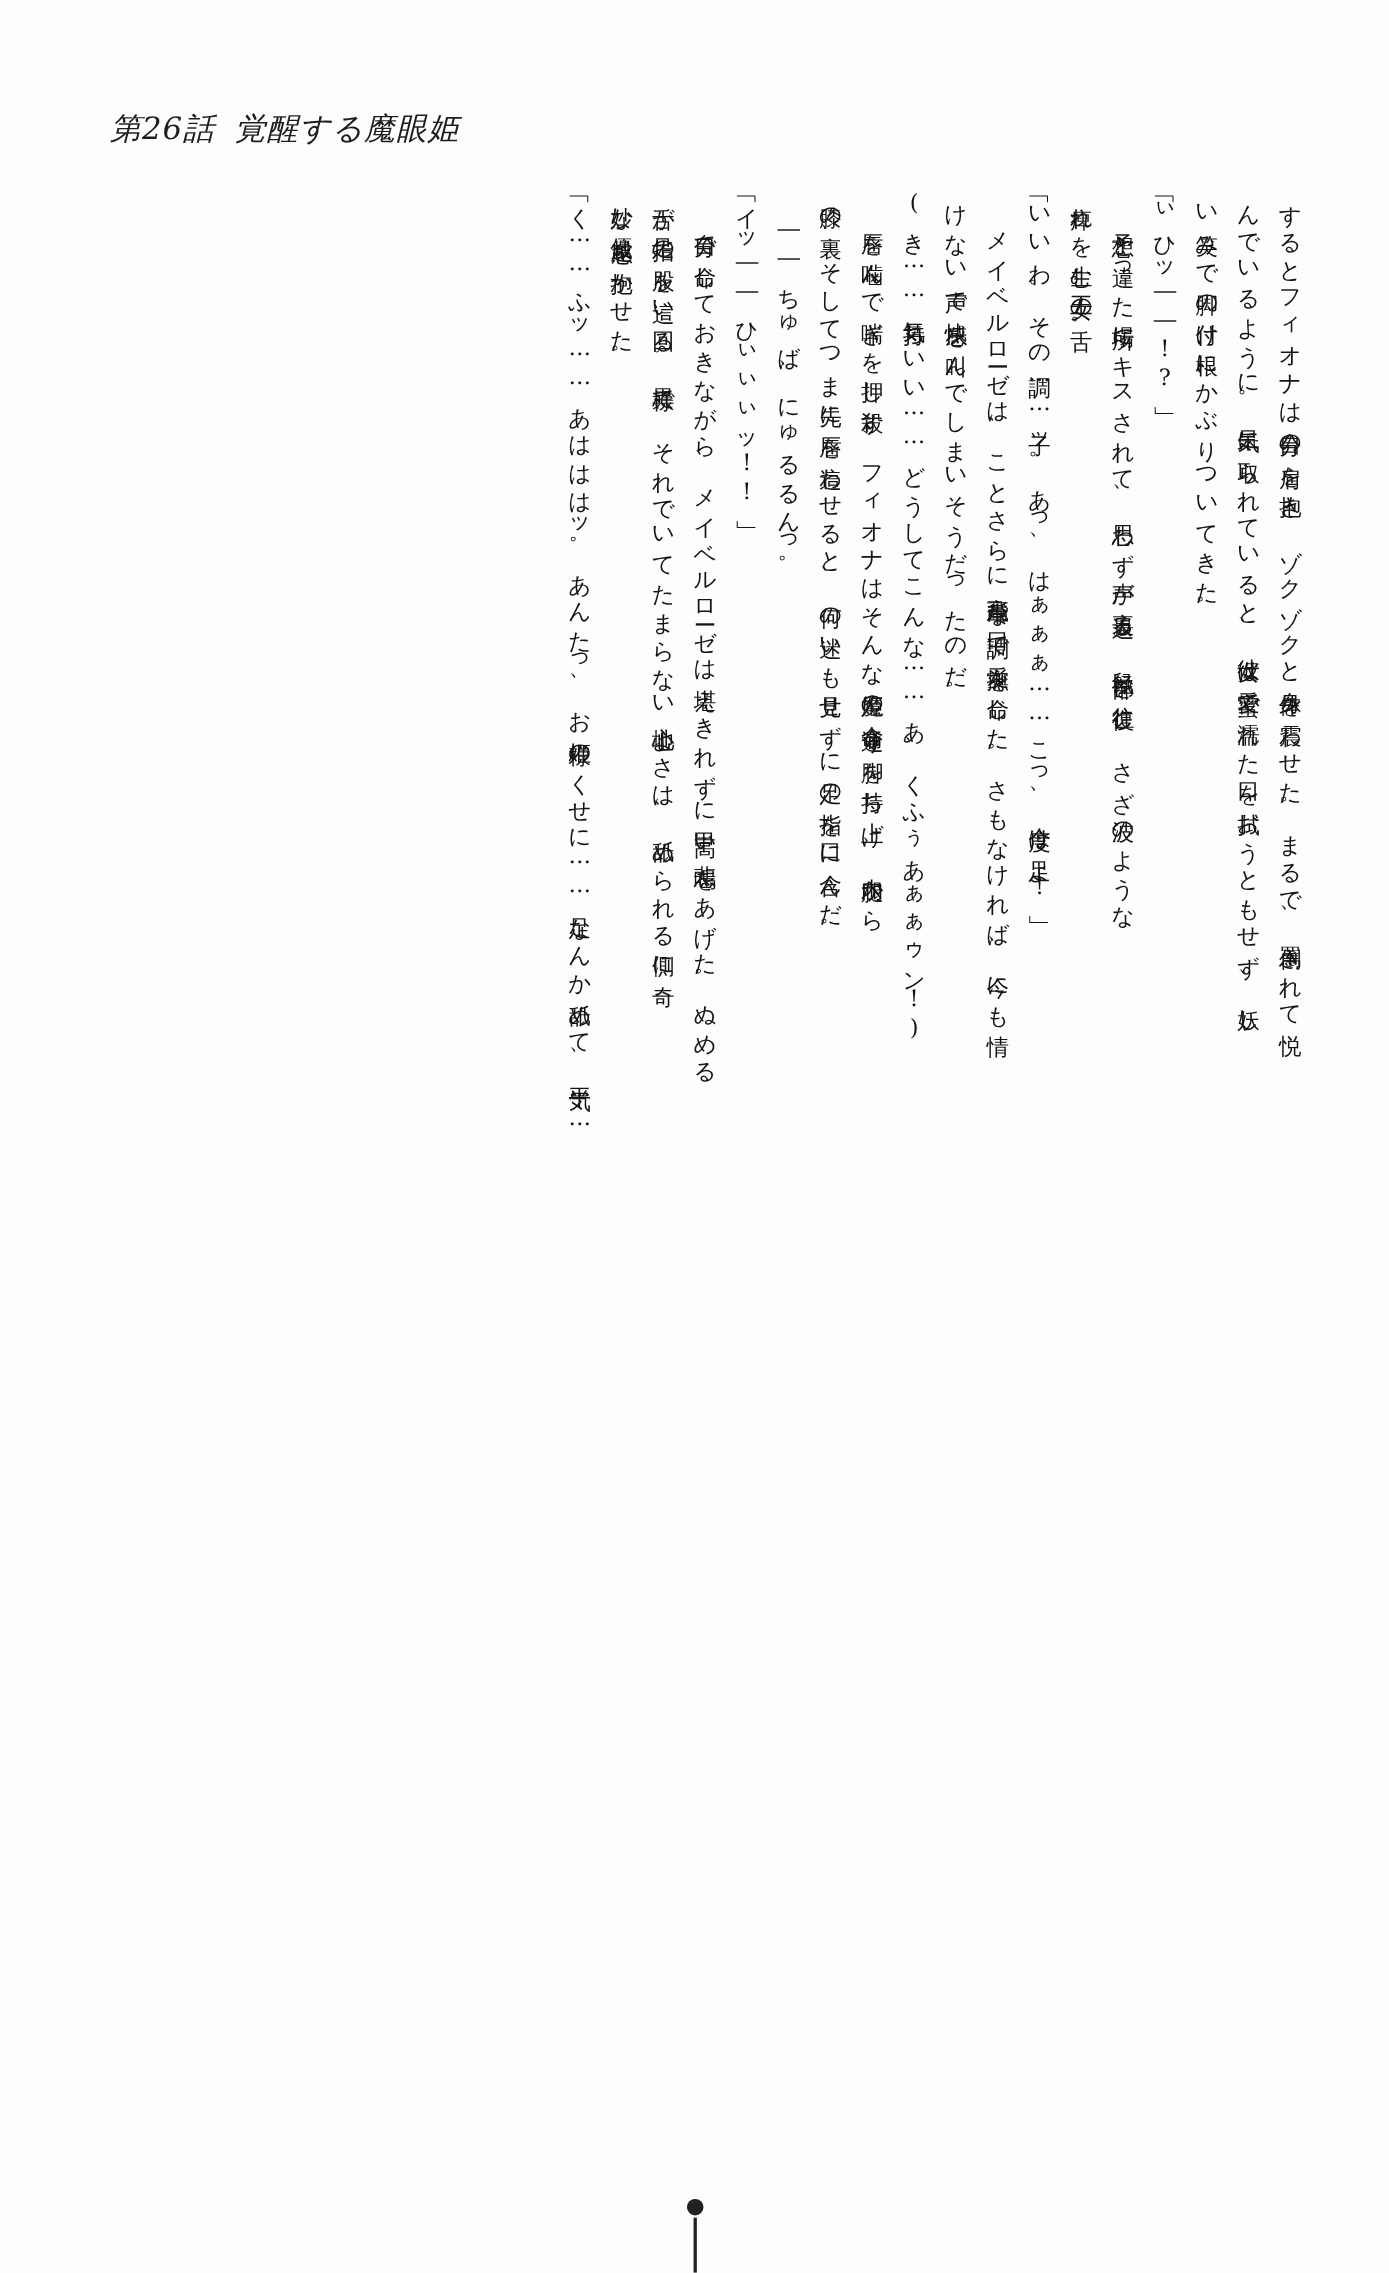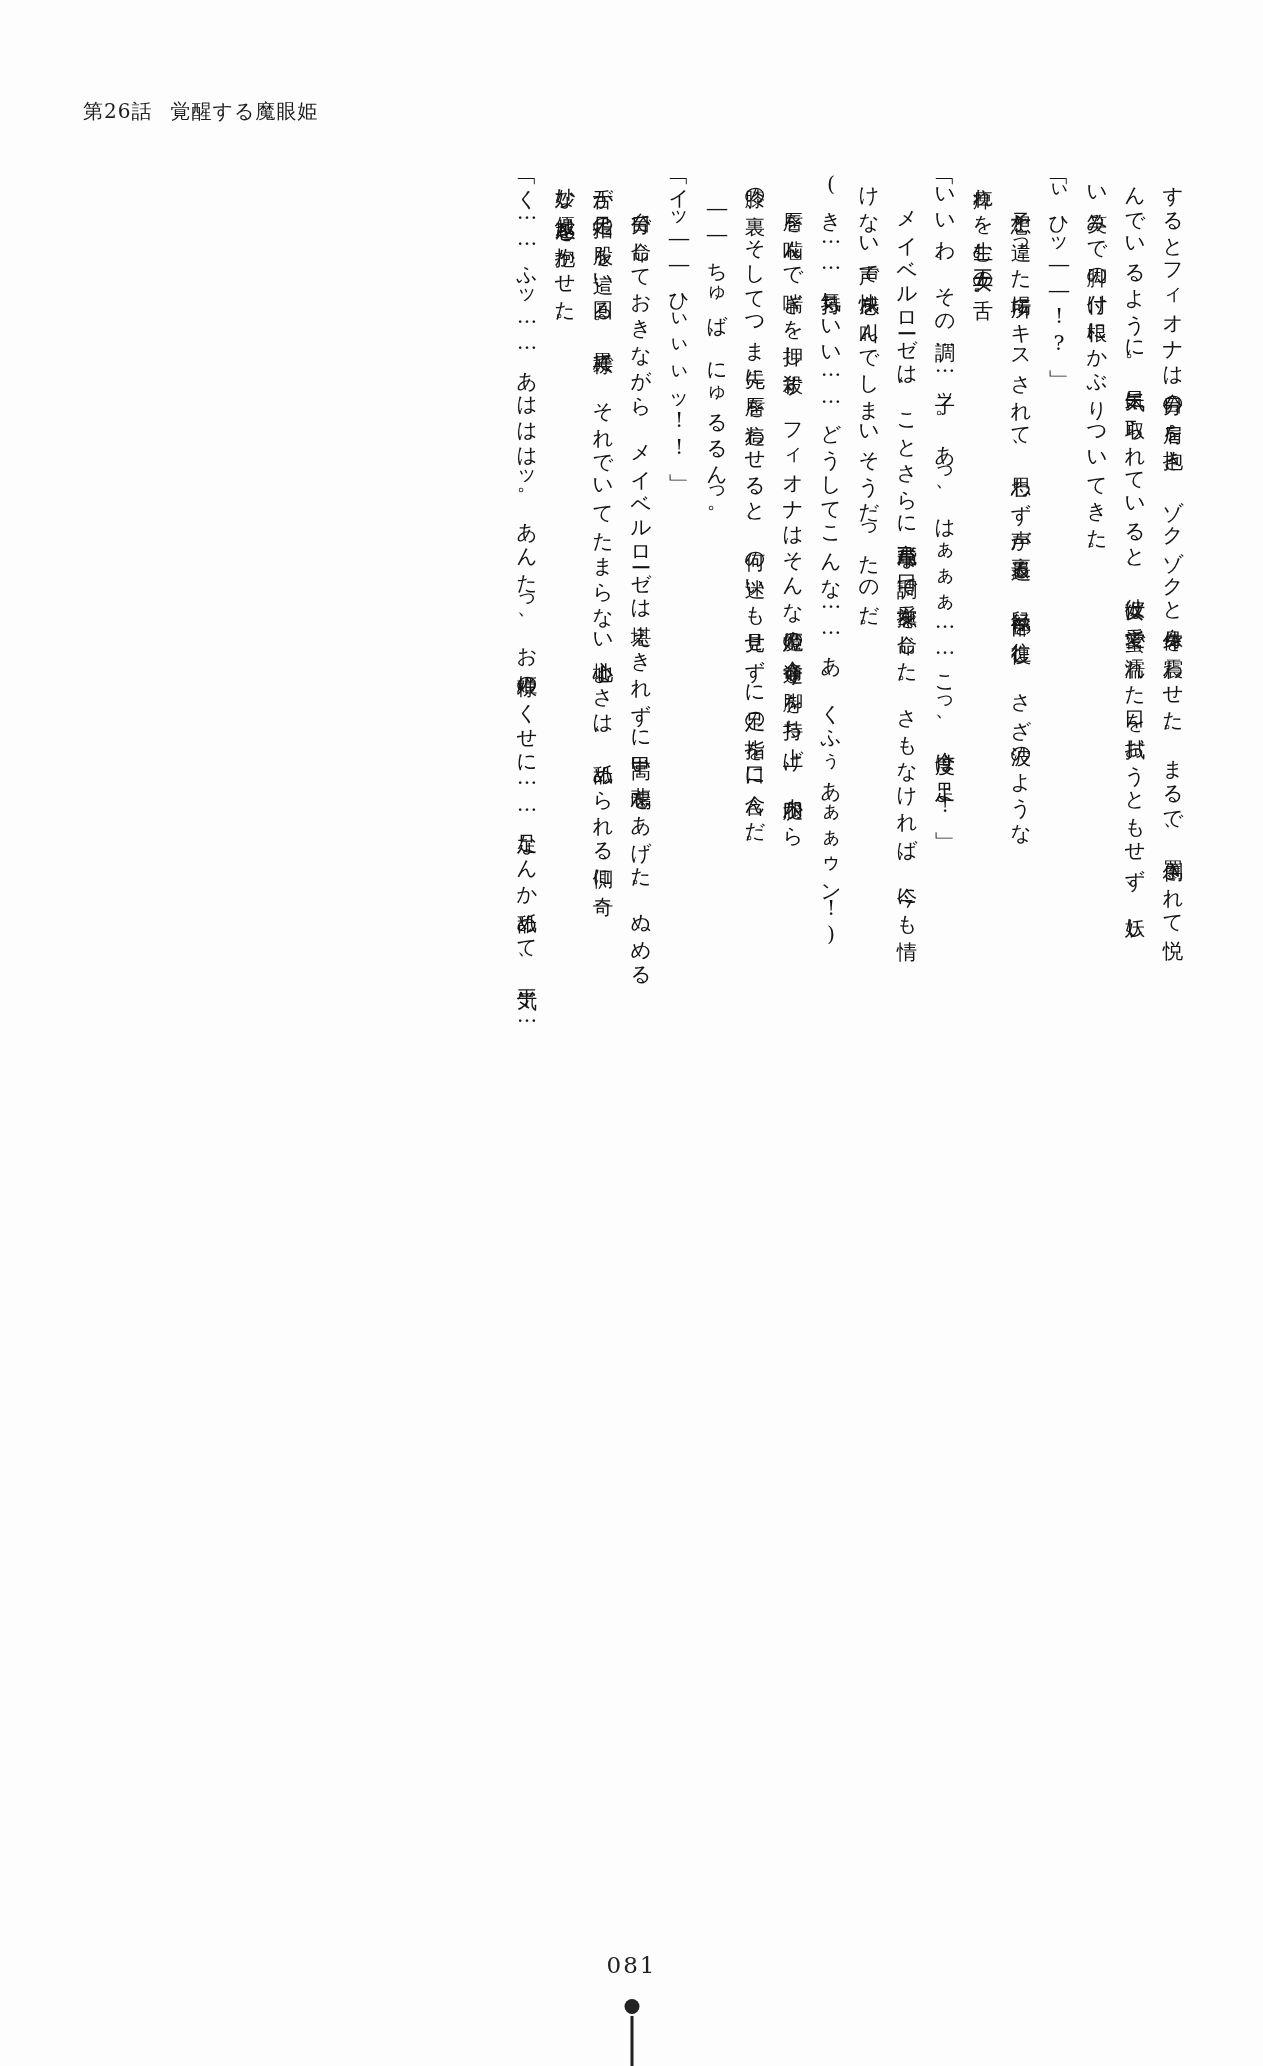--- a/index.html
+++ b/index.html
@@ -19,26 +19,27 @@
   .page {
     position: absolute;
     inset: 0;
     background: #fdfdfd;
   }
 
   
   .running-head {
     position: absolute;
     top: 98px;
-    left: 83px;
-    font-size: 20px;
+    left: 100px;
+    font-size: 28px;
     letter-spacing: 1px;
     color: #1d1d1d;
     white-space: nowrap;
     font-family: "DejaVu Serif", "Liberation Serif", serif;
+    font-style: italic;
   }
   .running-head .chap-no {
     margin-right: 18px;
   }
 
   
   .body-area {
     position: absolute;
     top: 172px;
     left: 80px;
@@ -124,17 +125,16 @@
       <div class="vline indent">唇を噛んで喘ぎを押し殺す。フィオナはそんな魔姫の命令通り脚を持ち上げ、内腿から</div>
       <div class="vline">膝の裏、そしてつま先に唇を這わせると、何の迷いも見せずに足の指を口に含んだ。</div>
       <div class="vline indent">――ちゅば、にゅるるんっ。</div>
       <div class="vline">「イッ――ひぃぃぃッ!!」</div>
       <div class="vline indent">自分で命じておきながら、メイベルローゼは堪えきれずに甲高い悲鳴をあげた。ぬめる</div>
       <div class="vline">舌が足指の股を這い回る。異様で、それでいてたまらない心地よさは、舐められる側に奇</div>
       <div class="vline">妙な優越感を抱かせた。</div>
       <div class="vline">「く……ふッ……あはははッ。あんたっ、お姫様のくせに……足なんか舐めて、平気……</div>
     </div>
 
-  <div class="folio">081</div>
   <div class="folio-mark"></div>
   <div class="folio-rule"></div>
 
 </div>
 
 </body></html>

